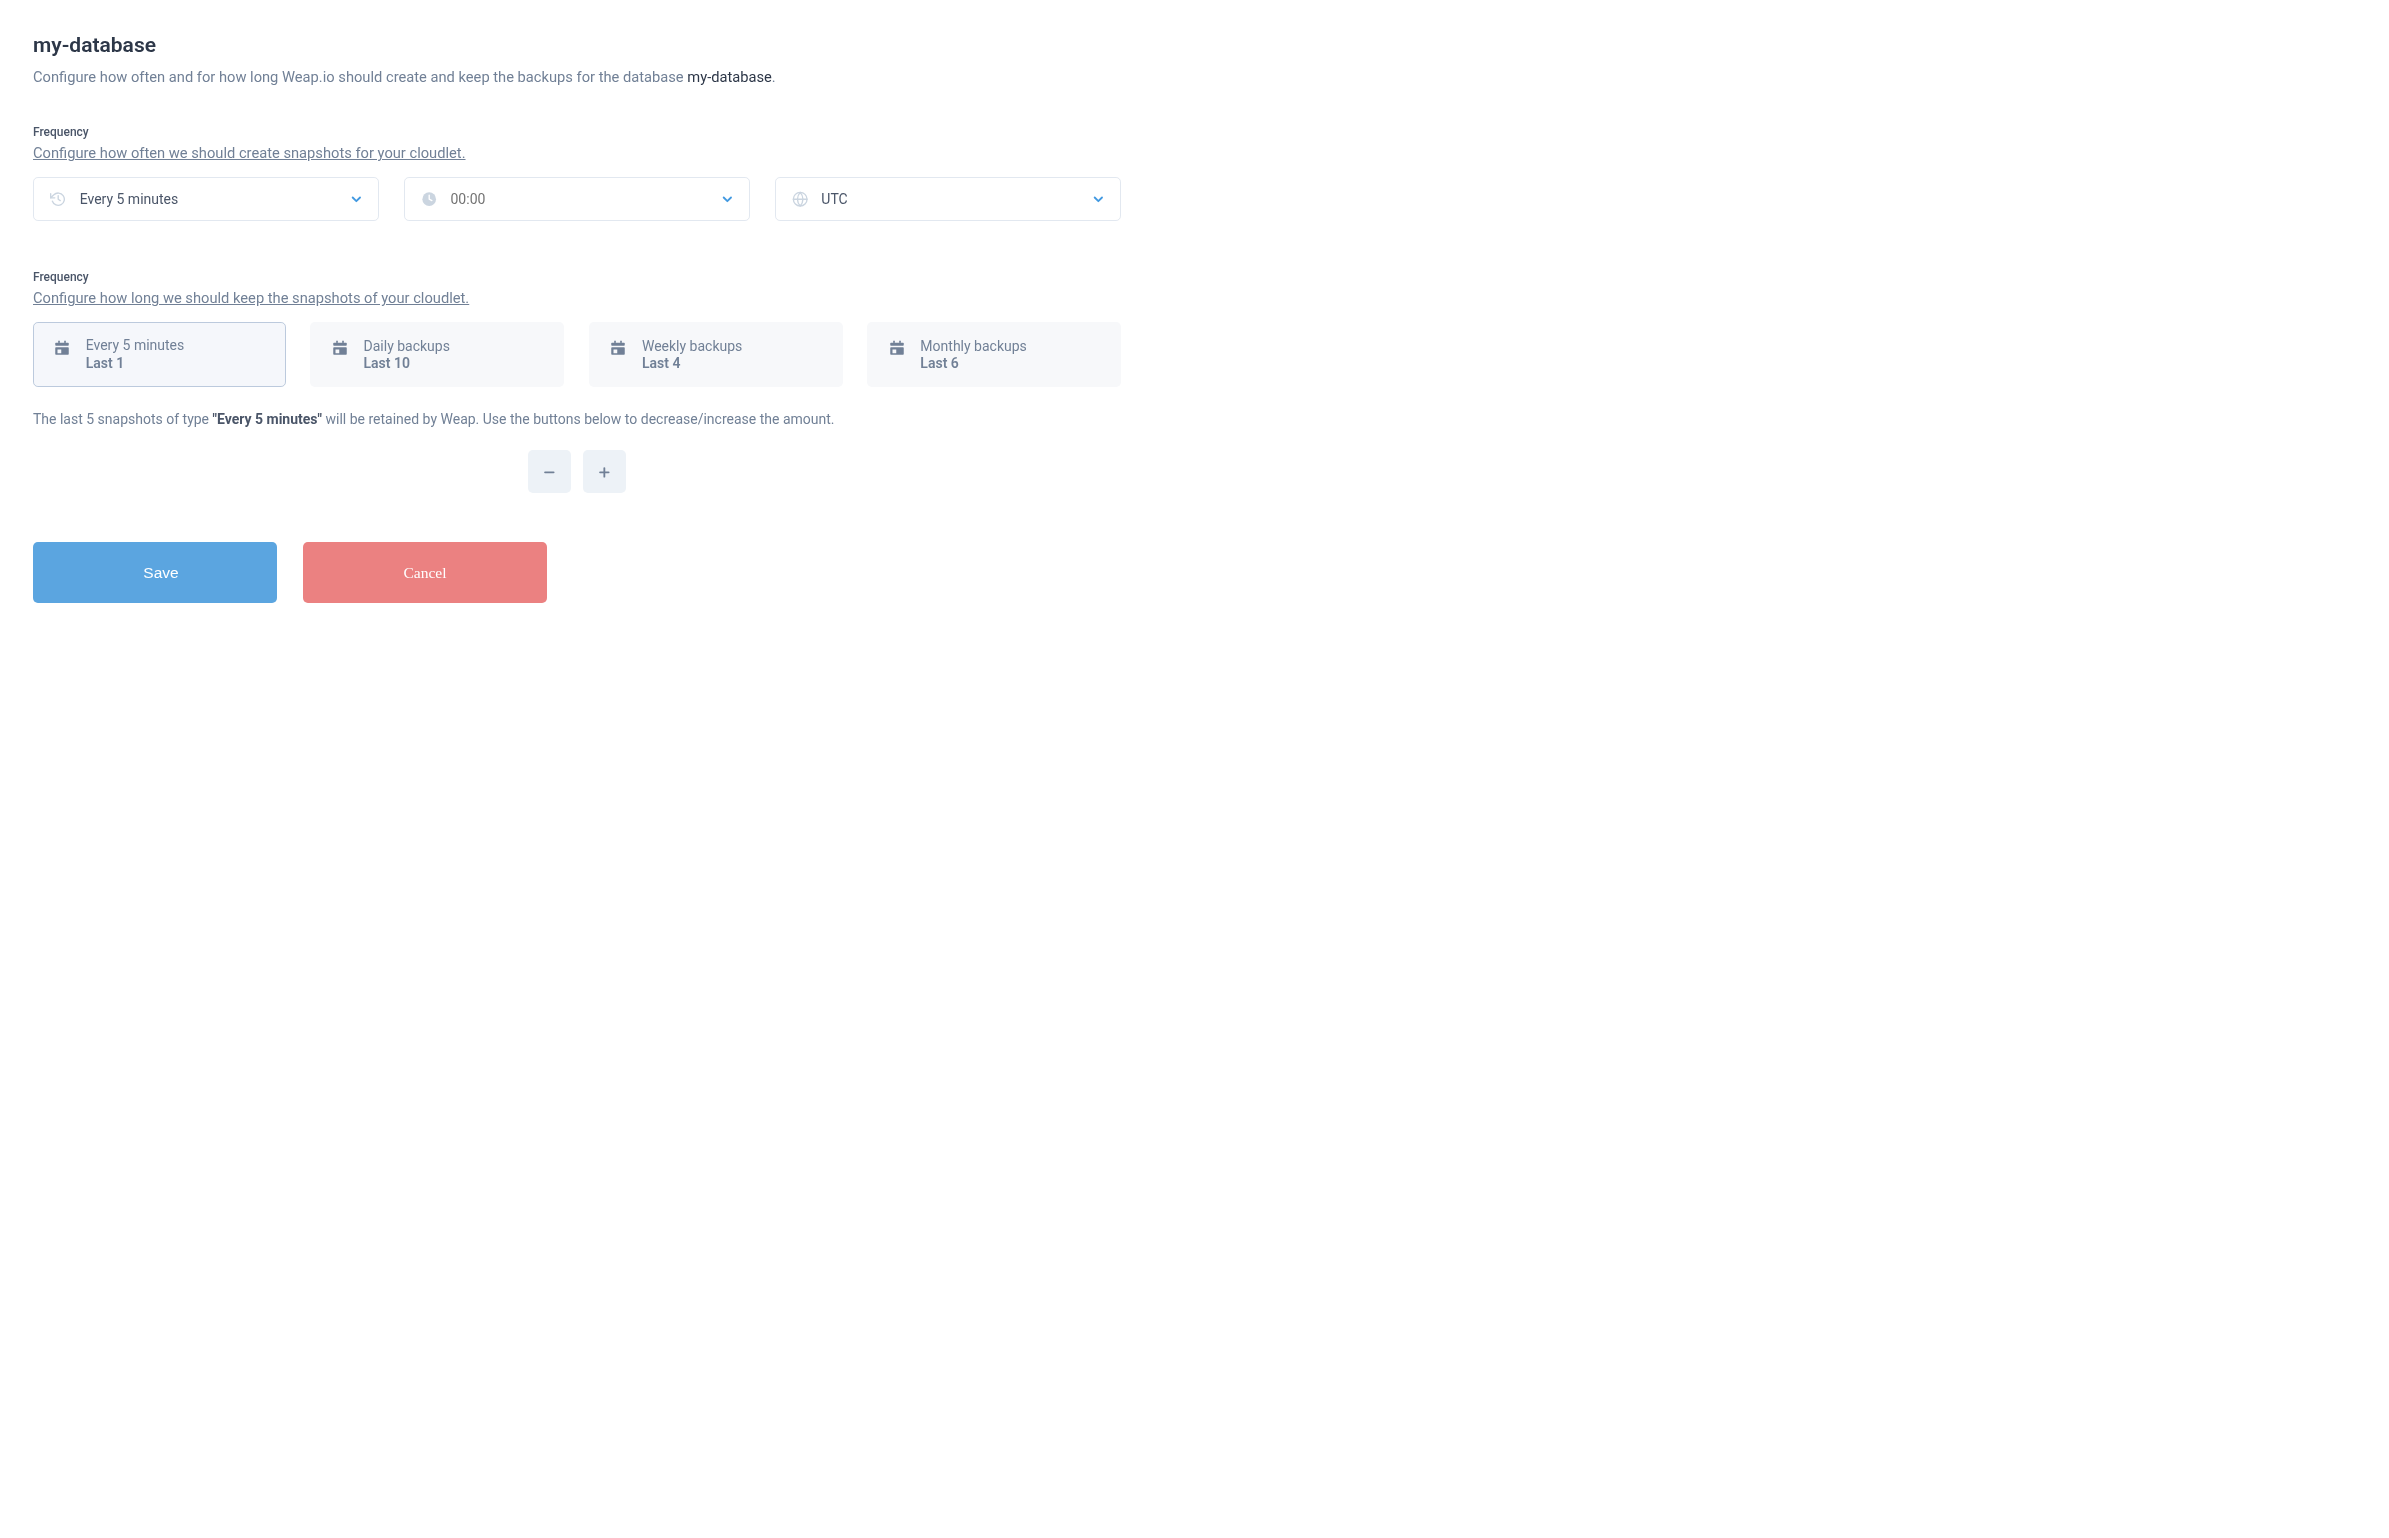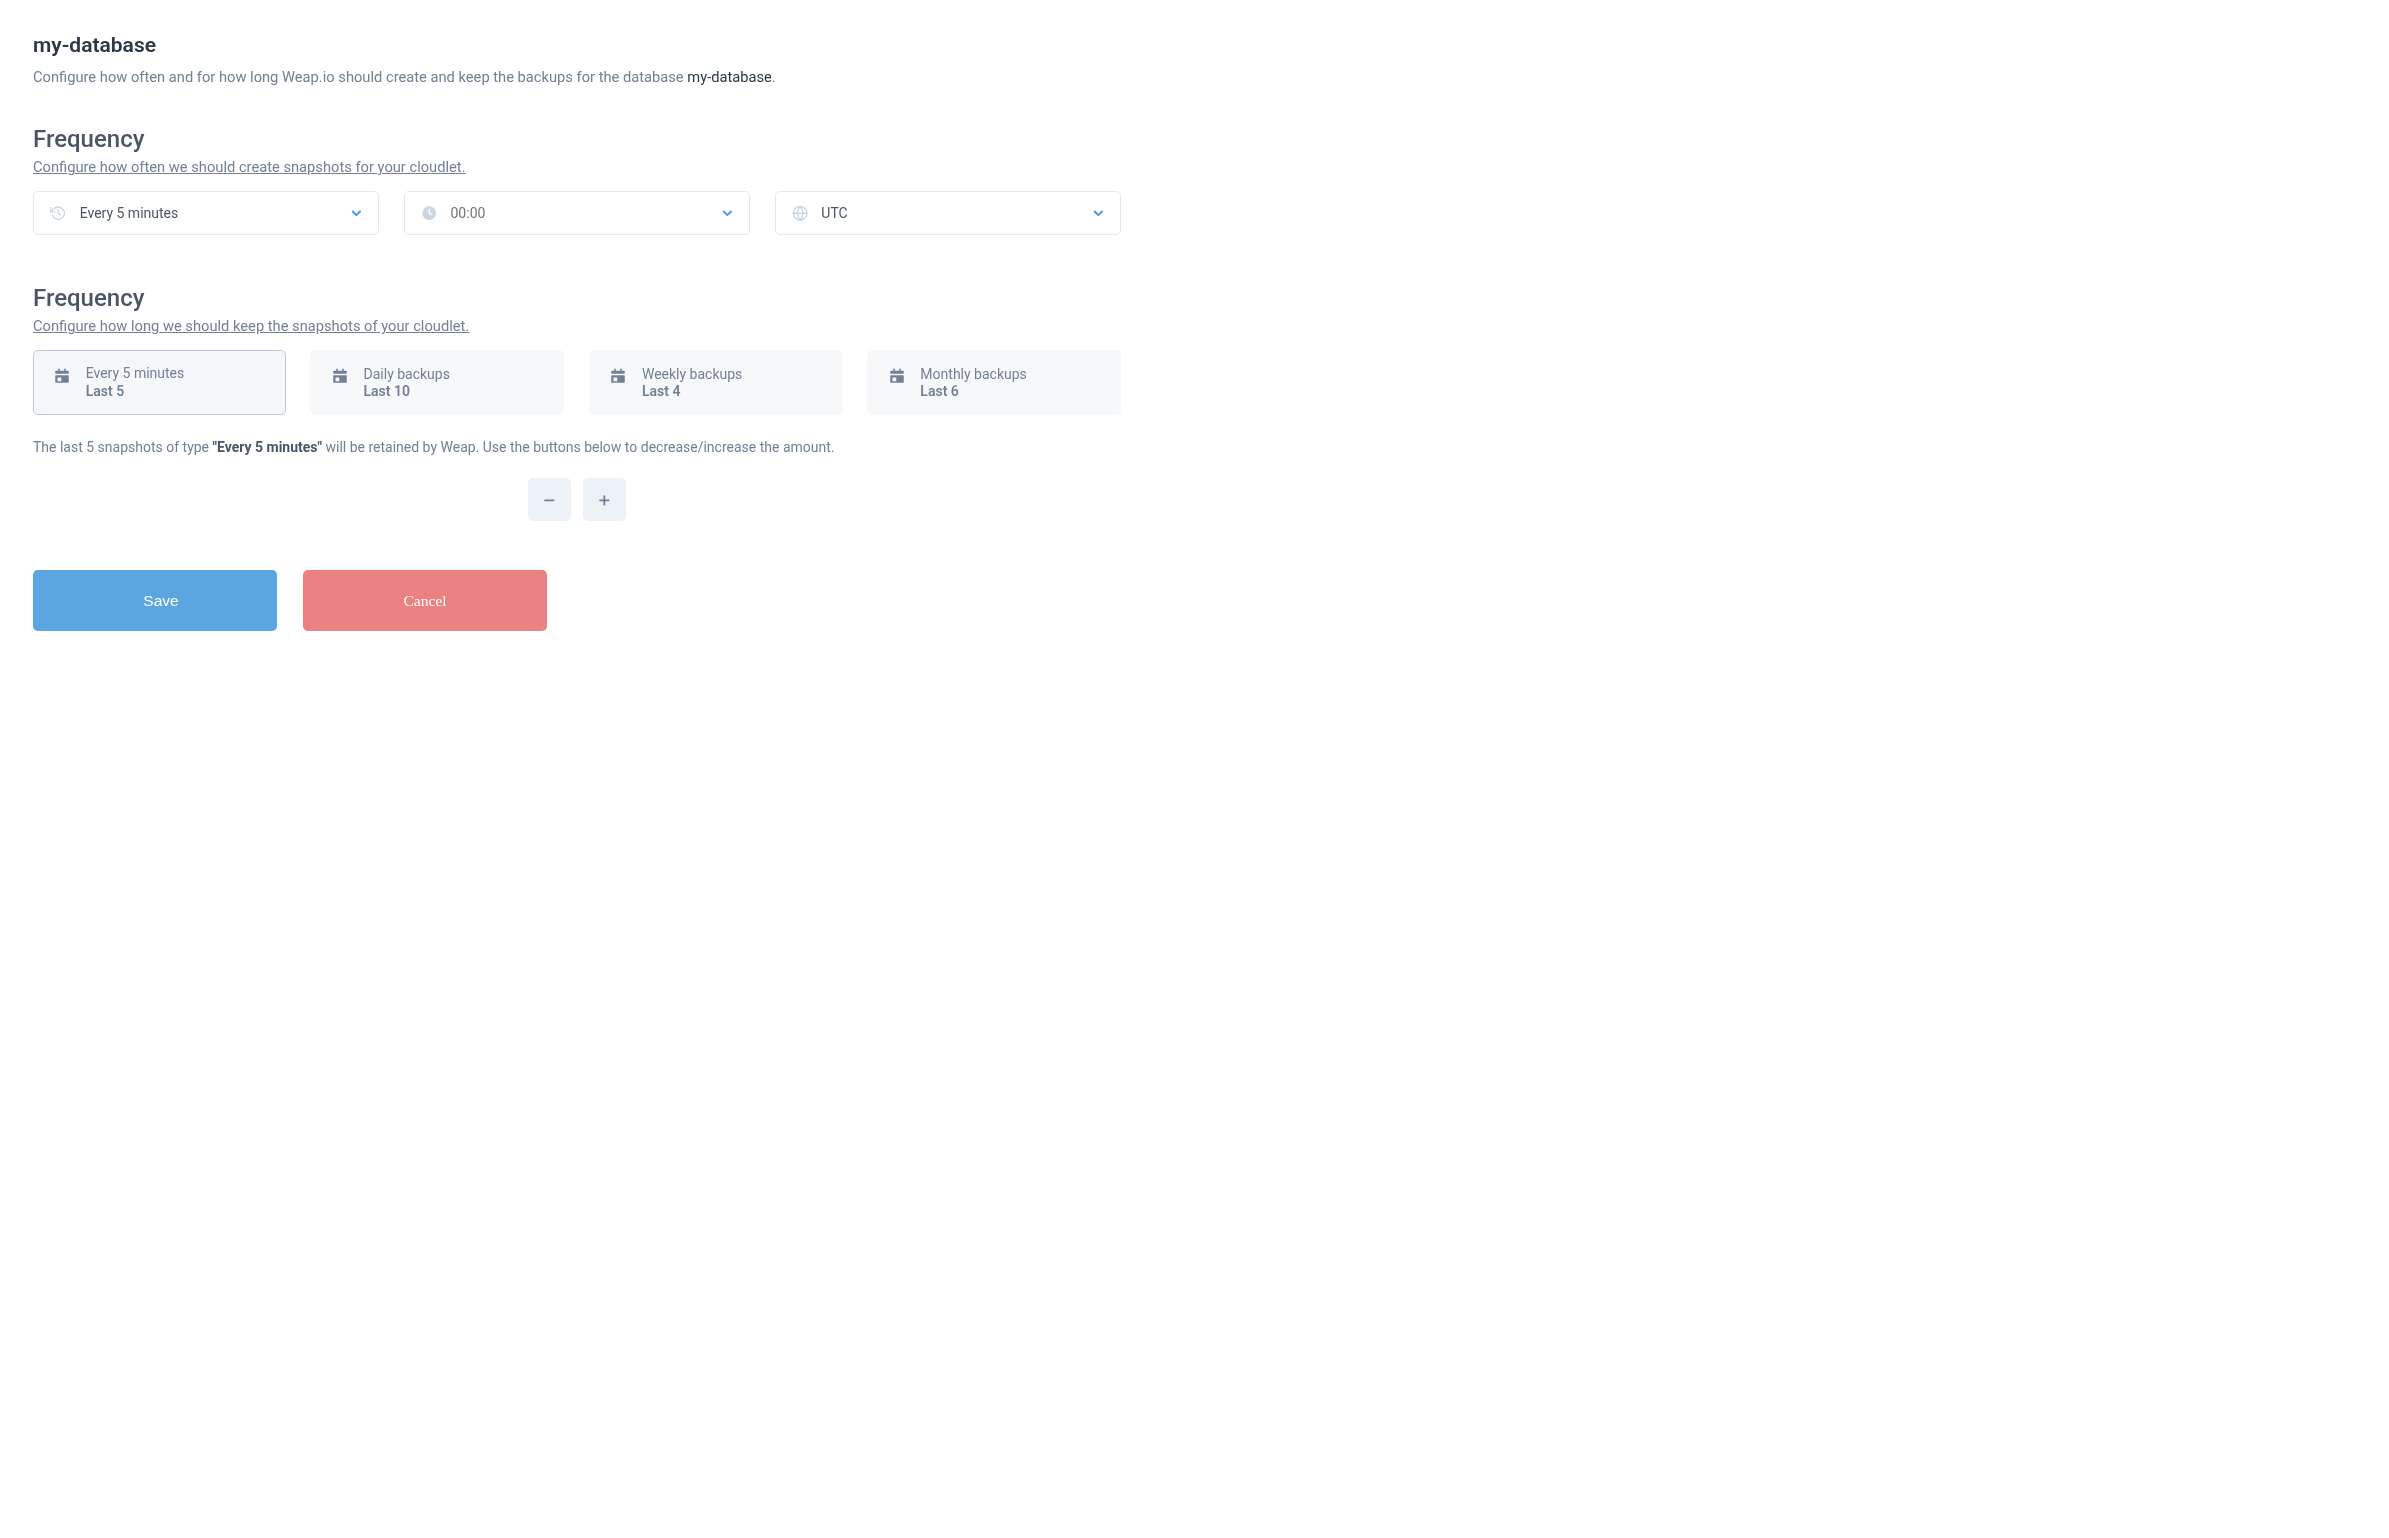--- a/index.html
+++ b/index.html
@@ -25,21 +25,21 @@
     .page-description {
       font-size: 14.7px;
       color: #718096;
       margin-bottom: 39px;
     }
     .page-description strong {
       color: #2d3748;
       font-weight: 400;
     }
     .section-title {
-      font-size: 24px;
+      font-size: 12px;
       font-weight: 500;
       color: #4a5568;
       margin-bottom: 4.9px;
     }
     .section-description {
       font-size: 14.7px;
       color: #718096;
       margin-bottom: 14.7px;
       text-decoration: underline;
     }
@@ -248,21 +248,21 @@
         <svg width="18" height="18" viewBox="0 0 24 24" fill="currentColor">
           <rect x="3" y="5" width="18" height="4" rx="1"></rect>
           <rect x="3" y="11" width="18" height="10" rx="1"></rect>
           <rect x="7" y="2" width="2" height="5" rx="1"></rect>
           <rect x="15" y="2" width="2" height="5" rx="1"></rect>
           <rect x="6" y="14" width="5" height="5" fill="#f5f7fb"></rect>
         </svg>
       </span>
       <span class="card-text">
         <span class="card-title">Every 5 minutes</span>
-        <span class="card-sub">Last 5</span>
+        <span class="card-sub">Last 1</span>
       </span>
     </div>
 
     <div class="retention-card">
       <span class="card-icon">
         <svg width="18" height="18" viewBox="0 0 24 24" fill="currentColor">
           <rect x="3" y="5" width="18" height="4" rx="1"></rect>
           <rect x="3" y="11" width="18" height="10" rx="1"></rect>
           <rect x="7" y="2" width="2" height="5" rx="1"></rect>
           <rect x="15" y="2" width="2" height="5" rx="1"></rect>

